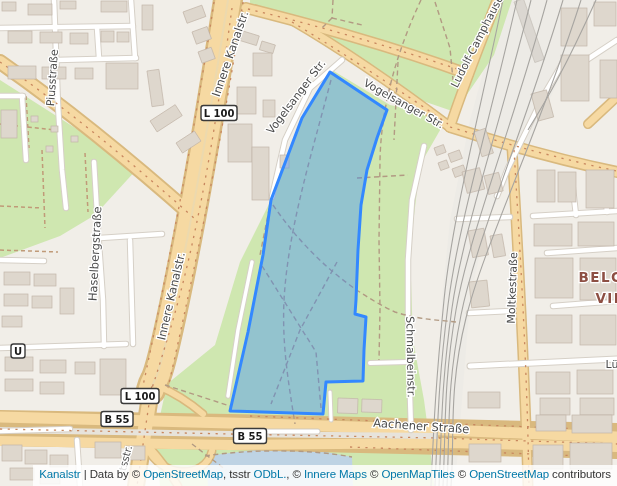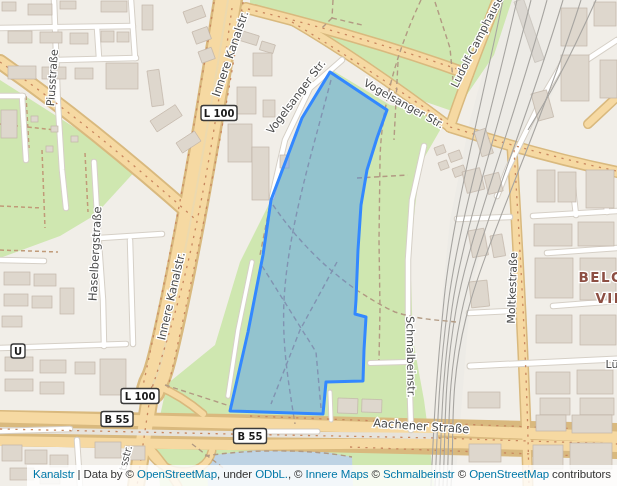--- a/index.html
+++ b/index.html
@@ -322,14 +322,14 @@
           <rect x="233.5" y="428.5" width="33" height="15" rx="2.5" class="badge-rect"></rect>
           <text x="250" y="439.5" class="badge-text">B 55</text>
         </g>
         <g>
           <rect x="11" y="344" width="14" height="14" rx="2.5" class="badge-rect"></rect>
           <text x="18" y="354.5" class="badge-text">U</text>
         </g>
       </g>
 </svg>
 
-  <div id="attribution"><a href="#">Kanalstr</a><span> | Data by © </span><a href="#">OpenStreetMap</a><span>, under </span><a href="#">ODbL.</a><span>, © </span><a href="#">Innere Maps</a><span> © </span><a href="#">Schmalbeinstr</a><span> © </span><a href="#">OpenStreetMap</a><span> contributors</span></div>
+  <div id="attribution"><a href="#">Kanalstr</a><span> | Data by © </span><a href="#">OpenStreetMap</a><span>, tsstr </span><a href="#">ODbL.</a><span>, © </span><a href="#">Innere Maps</a><span> © </span><a href="#">OpenMapTiles</a><span> © </span><a href="#">OpenStreetMap</a><span> contributors</span></div>
 </div>
 
 </body></html>

